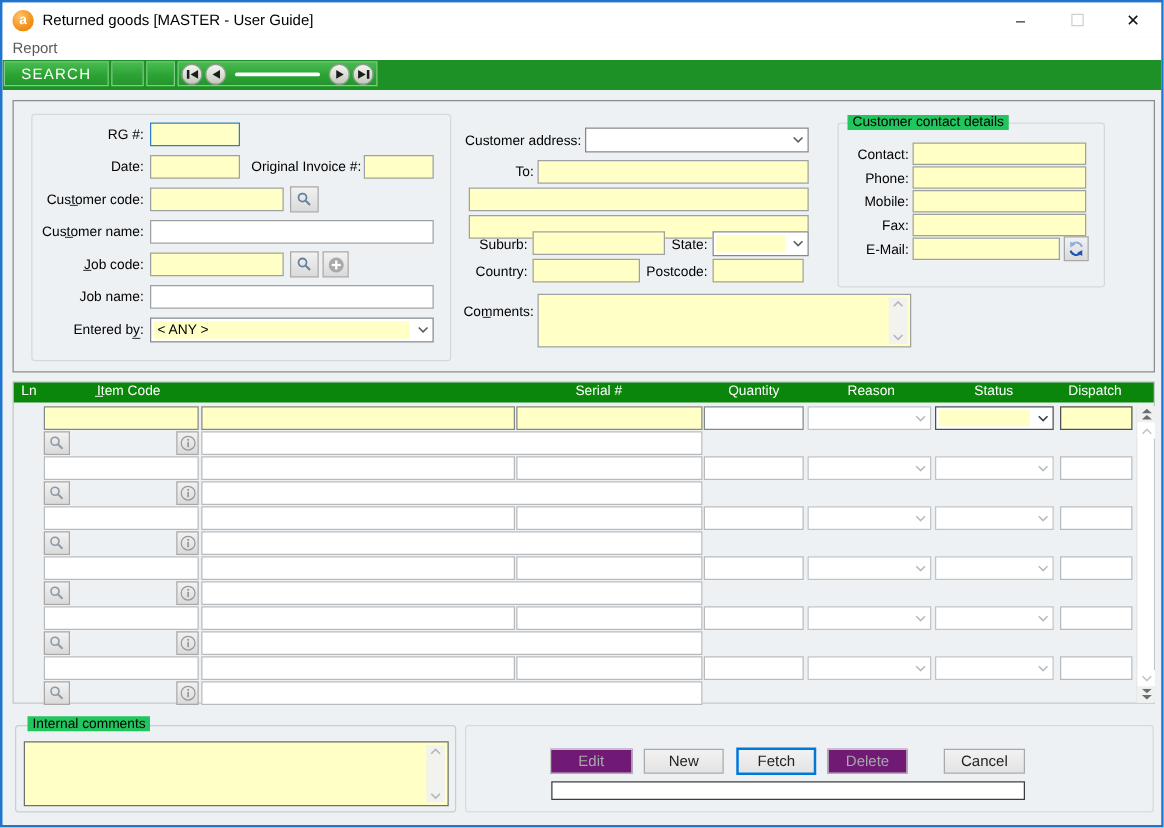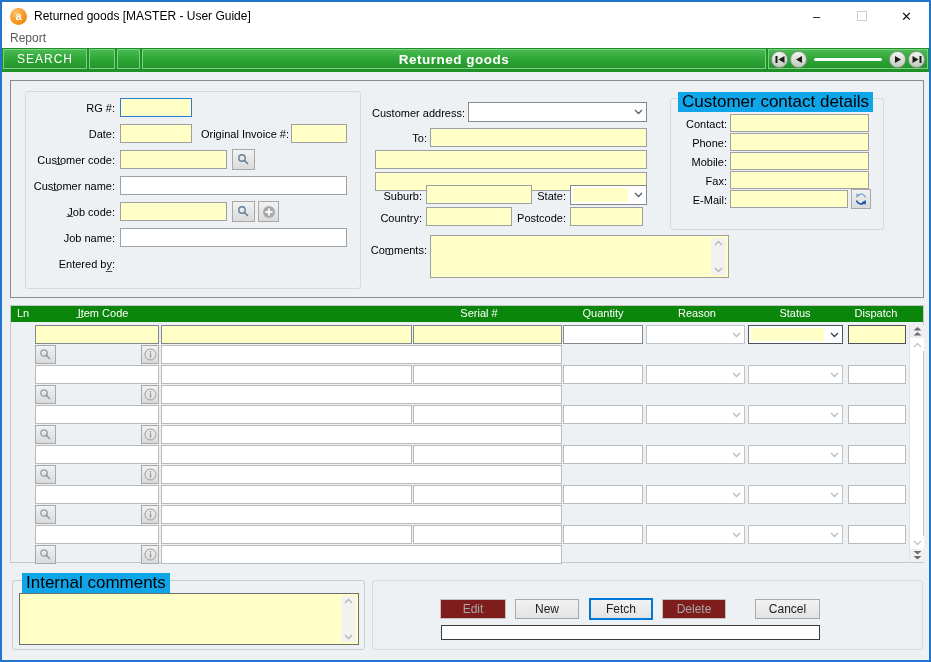--- a/index.html
+++ b/index.html
@@ -24,21 +24,21 @@
   .seg-nav{width:160px;justify-content:flex-start;padding:0 2px;gap:2px;}
   .nav-btn{width:17px;height:17px;border-radius:50%;border:1px solid #8f9a8c;background:linear-gradient(#f4f6f1,#c3c9bb);display:flex;align-items:center;justify-content:center;padding:0;}
   .nav-slider{flex:1;height:3px;background:#fff;border-radius:2px;margin:0 5px;}
   
   .lbl{position:absolute;height:16px;line-height:16px;font-size:11px;color:#000;text-align:right;white-space:nowrap;}
   .fld{position:absolute;border:1px solid #9da1a4;background:#fff;font-size:11px;padding:0 3px;margin:0;}
   .fld.yellow{background:#ffffc6;}
   .fld.focused{border:1px solid #2e7cd6;}
   .panel{position:absolute;border:1px solid #888c8f;}
   .groupbox{position:absolute;border:1px solid #d5d9dc;border-radius:3px;}
-  .gb-title{position:absolute;font-size:17px;background:#0ea5e9;padding:0 4px;white-space:nowrap;}
+  .gb-title{position:absolute;font-size:11px;background:#22c55e;padding:0 4px;white-space:nowrap;}
   .combo{position:absolute;background:#fff;border:1px solid #85898c;}
   .combo .fill{position:absolute;top:2px;left:2px;bottom:2px;right:18px;background:#ffffc6;font-size:11px;line-height:14px;padding:0 3px;white-space:nowrap;}
   .combo .chev{position:absolute;right:3px;top:50%;transform:translateY(-50%);color:#5a5e61;display:flex;}
   .combo.light-border{border-color:#c0c4c7;}
   .combo .chev.light{color:#b9bcbf;}
   .iconbtn{position:absolute;border:1px solid #a8a8a8;background:linear-gradient(#f2f2f2,#dadada);display:flex;align-items:center;justify-content:center;padding:0;}
   .scrollstrip{position:absolute;top:2px;right:2px;bottom:2px;width:15px;background:#f2f2ee;display:flex;flex-direction:column;justify-content:space-between;align-items:center;padding:2px 0;color:#b4b7ba;}
   
   .table-panel{position:absolute;left:8px;top:303px;width:914px;height:258px;border:1px solid #c3c7ca;background:#eef1f4;}
   .thead{position:absolute;left:0;top:0;right:0;height:16px;background:#0a860a;}
@@ -57,21 +57,21 @@
   .trow.active .c-qty{border-color:#82898d;}
   .trow.active .c-status{border-color:#4d5256;} 
   .trow.active .c-status .fill{background:#ffffc6;}
   .trow.active .c-status .chev{color:#3c4043;}
   .trow.active .c-dispatch{border-color:#4d5256;}
   .vscroll{position:absolute;right:0;top:19px;width:14px;bottom:0;background:#fff;border-left:1px solid #dfe2e4;}
   .vs-btn{position:absolute;left:0;width:14px;height:13px;display:flex;align-items:center;justify-content:center;background:#f0f0f0;color:#6a6e71;padding:0;border:none;}
   .vs-btn.light{background:#fff;color:#c3c6c9;}
   
   .pushbtn{position:absolute;height:20px;font-size:12px;color:#222;background:linear-gradient(#f2f2f2,#e3e3e3);border:1px solid #a9a9a9;padding:0;}
-  .pushbtn.disabled{color:#a6a8aa;background:#7f1d1d;border-color:#c2c2c2;}
+  .pushbtn.disabled{color:#a6a8aa;background:#701a75;border-color:#c2c2c2;}
   .pushbtn.default{border:2px solid #0078d7;}
   .status-box{position:absolute;left:439px;top:623px;width:379px;height:15px;background:#fff;border:1px solid #3c3c3c;font-size:11px;line-height:13px;padding:0 3px;}
   svg{display:block;}
 </style>
 </head>
 <body>
 
 <div class="window">
 
   <div class="titlebar">
@@ -91,23 +91,20 @@
   </div>
 
   <div class="menubar">
     <span class="menu-item">Report</span>
   </div>
 
   <div class="toolbar">
     <div class="seg seg-search">SEARCH</div>
     <div class="seg seg-s1"></div>
     <div class="seg seg-s2"></div>
-    <div class="seg seg-title">
-        <span>Returned goods</span>
-      </div>
     <div class="seg seg-nav">
       <button class="nav-btn">
         <svg width="10" height="9" viewBox="0 0 10 9">
             <rect x="0.5" y="1" width="2" height="7" fill="#1c1c1c"></rect>
             <path d="M9.5 1 L3.5 4.5 L9.5 8 Z" fill="#1c1c1c"></path>
           </svg>
       </button>
       <button class="nav-btn">
         <svg width="8" height="9" viewBox="0 0 8 9">
             <path d="M7 1 L1 4.5 L7 8 Z" fill="#1c1c1c"></path>
@@ -159,20 +156,28 @@
   <button class="iconbtn" style="left:256px;top:199px;width:21px;height:21px;">
     <svg width="14" height="14" viewBox="0 0 14 14">
         <circle cx="7" cy="7" r="6" fill="#a9a9a9"></circle>
         <rect x="6.1" y="3.4" width="1.8" height="7.2" fill="#fff"></rect>
         <rect x="3.4" y="6.1" width="7.2" height="1.8" fill="#fff"></rect>
       </svg>
   </button>
   <div class="lbl" style="left:18px;top:228px;width:95px;">Job name:</div>
   <input class="fld" style="left: 118px; top: 226px; width: 227px; height: 19px;" value="">
   <div class="lbl" style="left:18px;top:254px;width:95px;">Entered by̲:</div>
+  <div class="combo" style="left:118px;top:252px;width:227px;height:20px;">
+    <div class="fill">&lt; ANY &gt;</div>
+    <span class="chev">
+        <svg width="9" height="6" viewBox="0 0 9 6">
+          <path d="M1 1l3.5 3.5L8 1" fill="none" stroke="currentColor" stroke-width="1.3"></path>
+        </svg>
+      </span>
+  </div>
 
   <div class="lbl" style="left:363px;top:103px;width:100px;">Customer address:</div>
   <div class="combo" style="left:466px;top:100px;width:179px;height:20px;">
     <span class="chev">
         <svg width="9" height="6" viewBox="0 0 9 6">
           <path d="M1 1l3.5 3.5L8 1" fill="none" stroke="currentColor" stroke-width="1.3"></path>
         </svg>
       </span>
   </div>
   <div class="lbl" style="left:385px;top:128px;width:40px;text-align:right;">To:</div>

